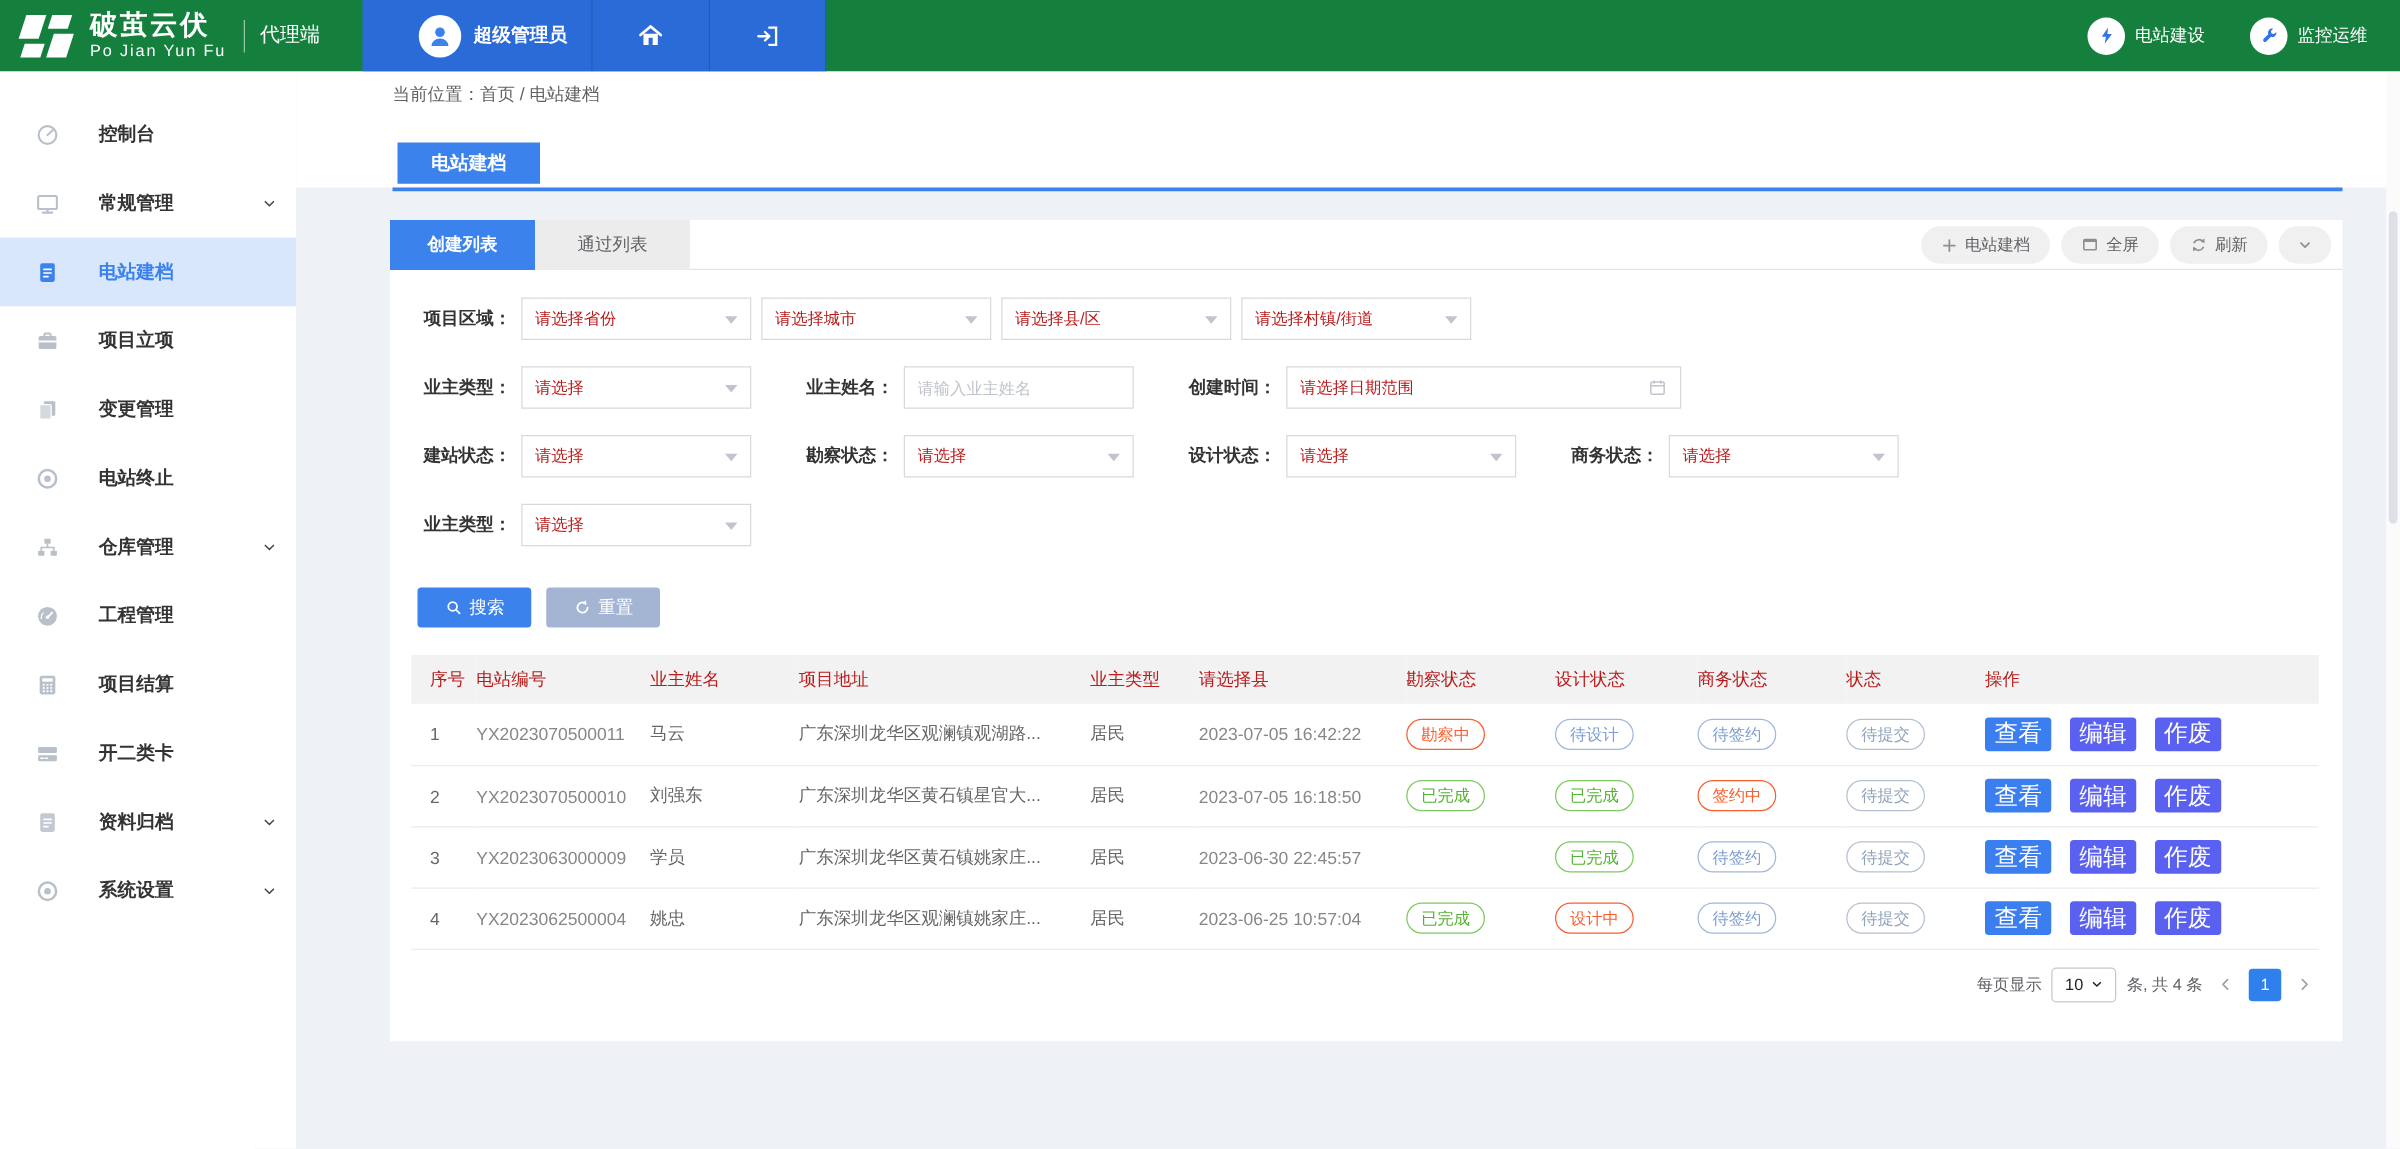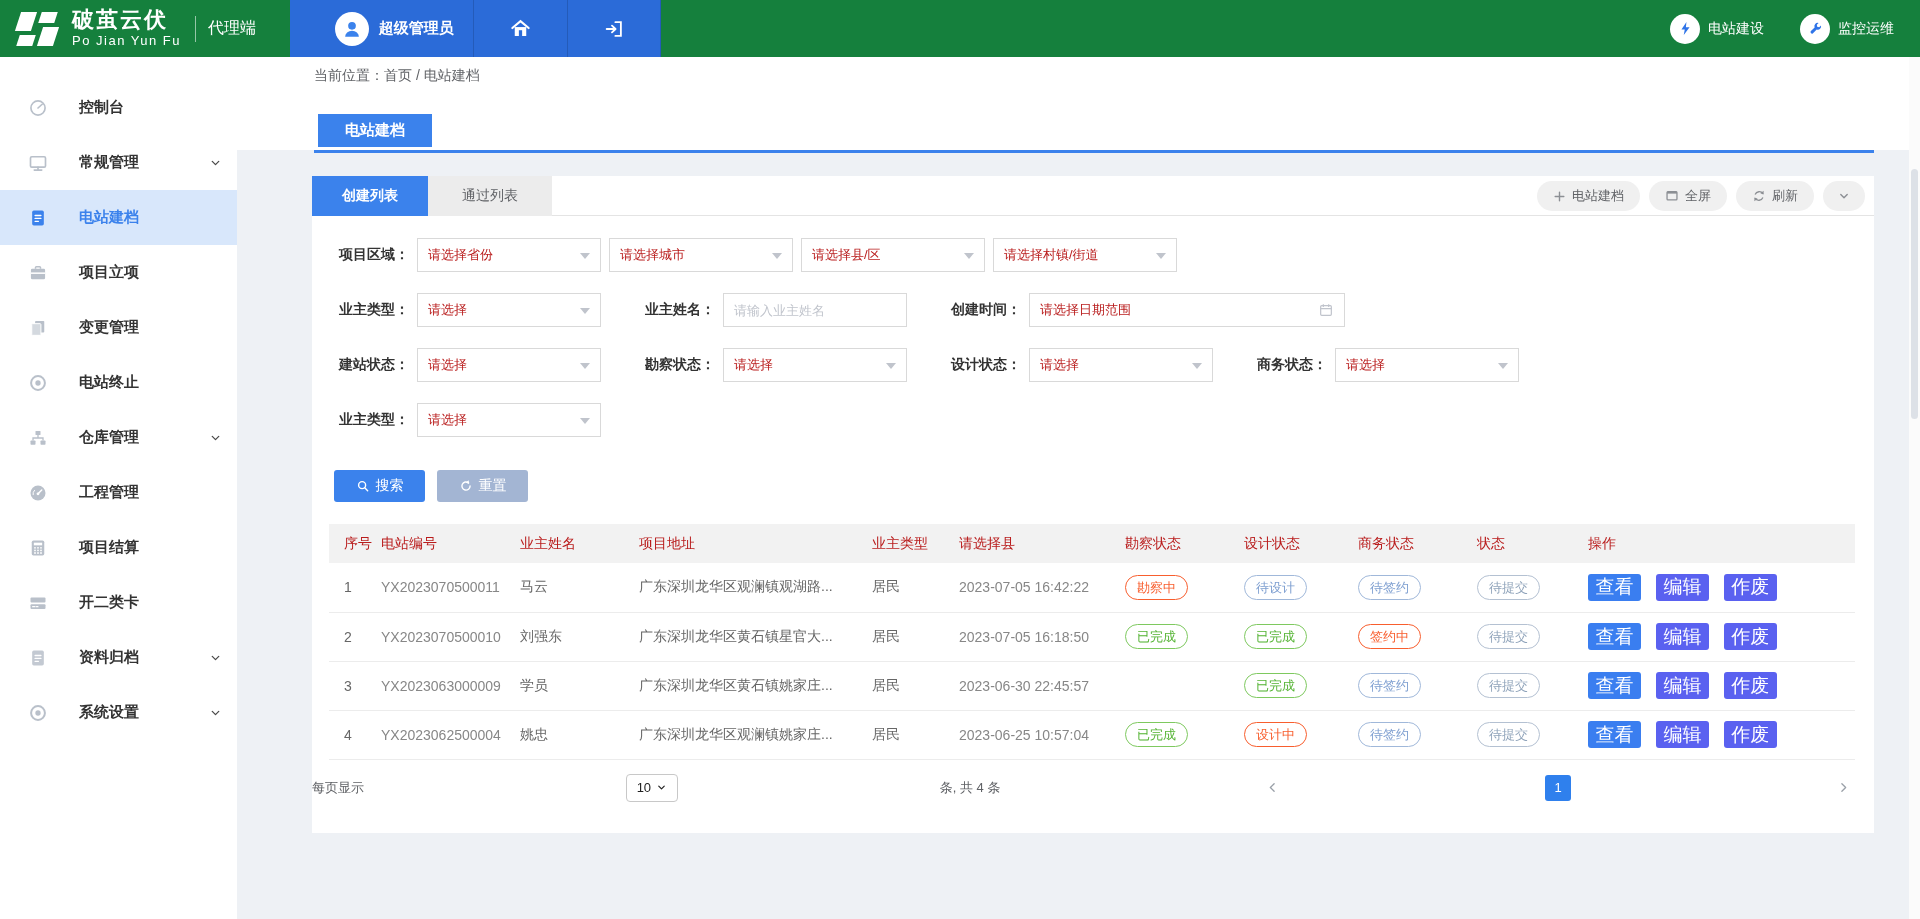--- a/index.html
+++ b/index.html
@@ -90,21 +90,21 @@
   .badge { display:inline-block; padding:4px 11px; border-radius:13px; font-size:13px; border:1px solid; background:#fff; line-height:15px; }
   .b-orange { color:#f85e2e; border-color:#f85e2e; }
   .b-green  { color:#53b332; border-color:#7ec95f; }
   .b-steel  { color:#7d9ed0; border-color:#a0b8da; }
   .b-gray   { color:#8fa3ba; border-color:#b4c1d2; }
   .abtn { width:53px; height:27px; border:none; border-radius:3px; color:#fff; font-size:19px; margin-right:11px; cursor:pointer; font-family:inherit; }
   .abtn.view { background:#3a7ef0; }
   .abtn.edit, .abtn.void { background:#5a61f0; }
 
   
-  .pager { display:flex; align-items:center; justify-content:space-between; padding:14px 12px 0 0; font-size:13px; color:#606266; }
+  .pager { display:flex; align-items:center; justify-content:flex-end; padding:14px 12px 0 0; font-size:13px; color:#606266; }
   .ppsel { width:52px; height:28px; border:1px solid #c8c8c8; border-radius:4px; display:flex; align-items:center;
            justify-content:center; gap:5px; color:#222; margin:0 8px; cursor:pointer; background:#fff; }
   .pgchev { padding:0 12px; display:flex; align-items:center; cursor:pointer; }
   .pagebox { width:26px; height:26px; background:#2f80ed; border-radius:3px; color:#fff; display:flex;
              align-items:center; justify-content:center; font-size:13px; cursor:pointer; }
 
   .scrollbar { position:absolute; right:0; top:57px; width:11px; bottom:0; background:#fbfbfb; }
   .scroll-thumb { position:absolute; left:2px; width:7px; top:112px; height:250px; border-radius:4px; background:#dde1e7; }
 </style>
 </head>

